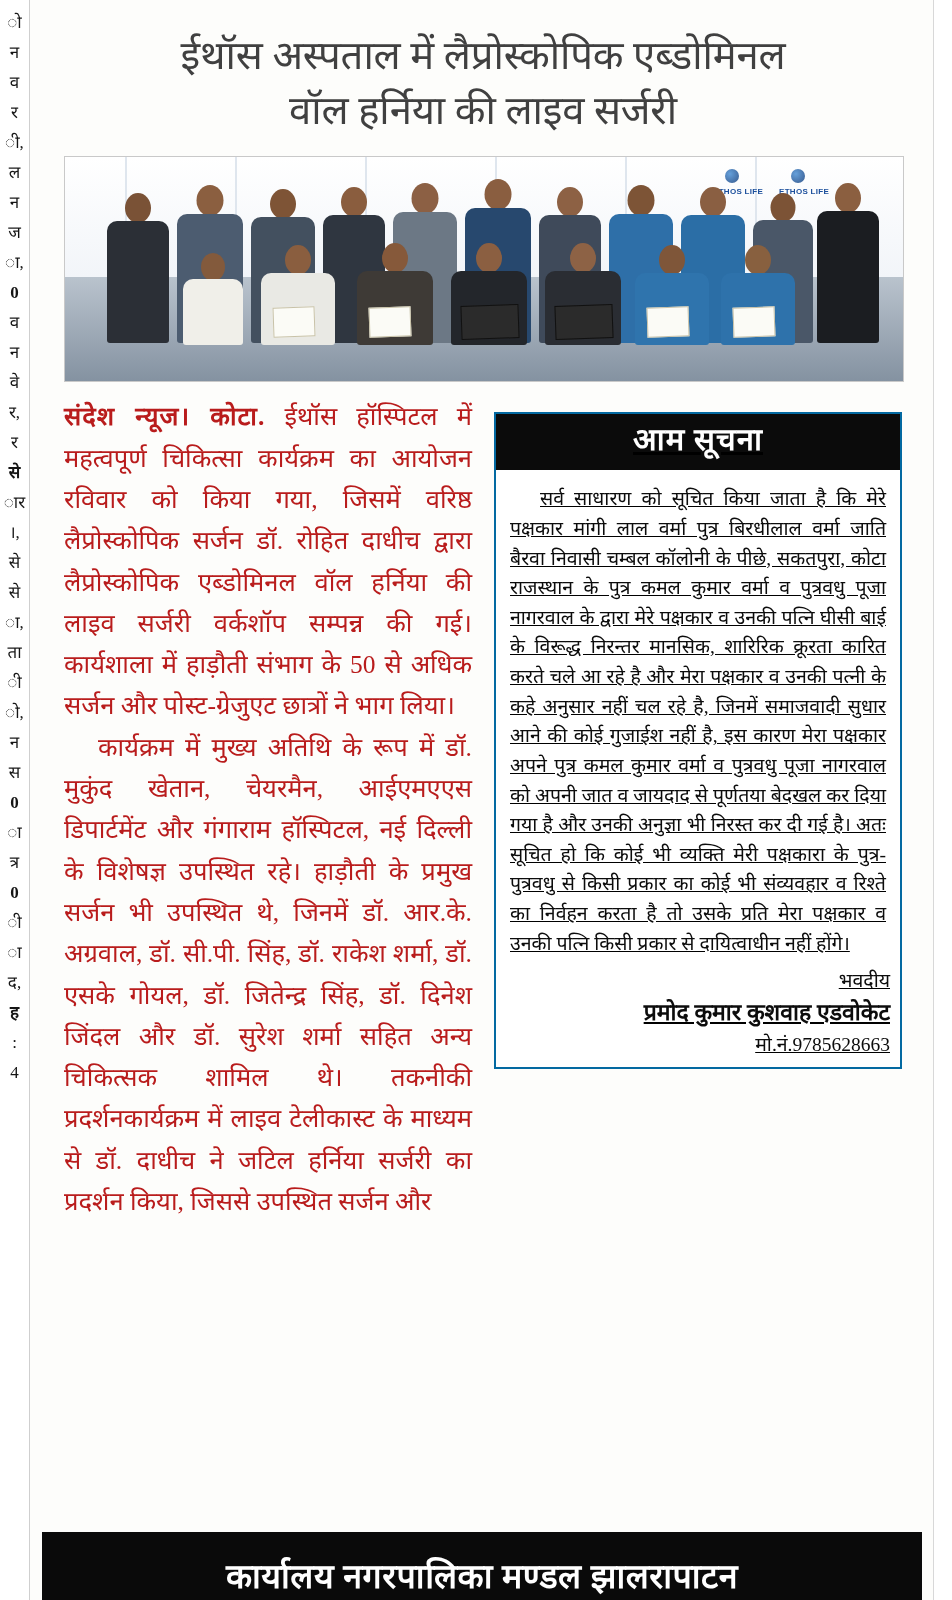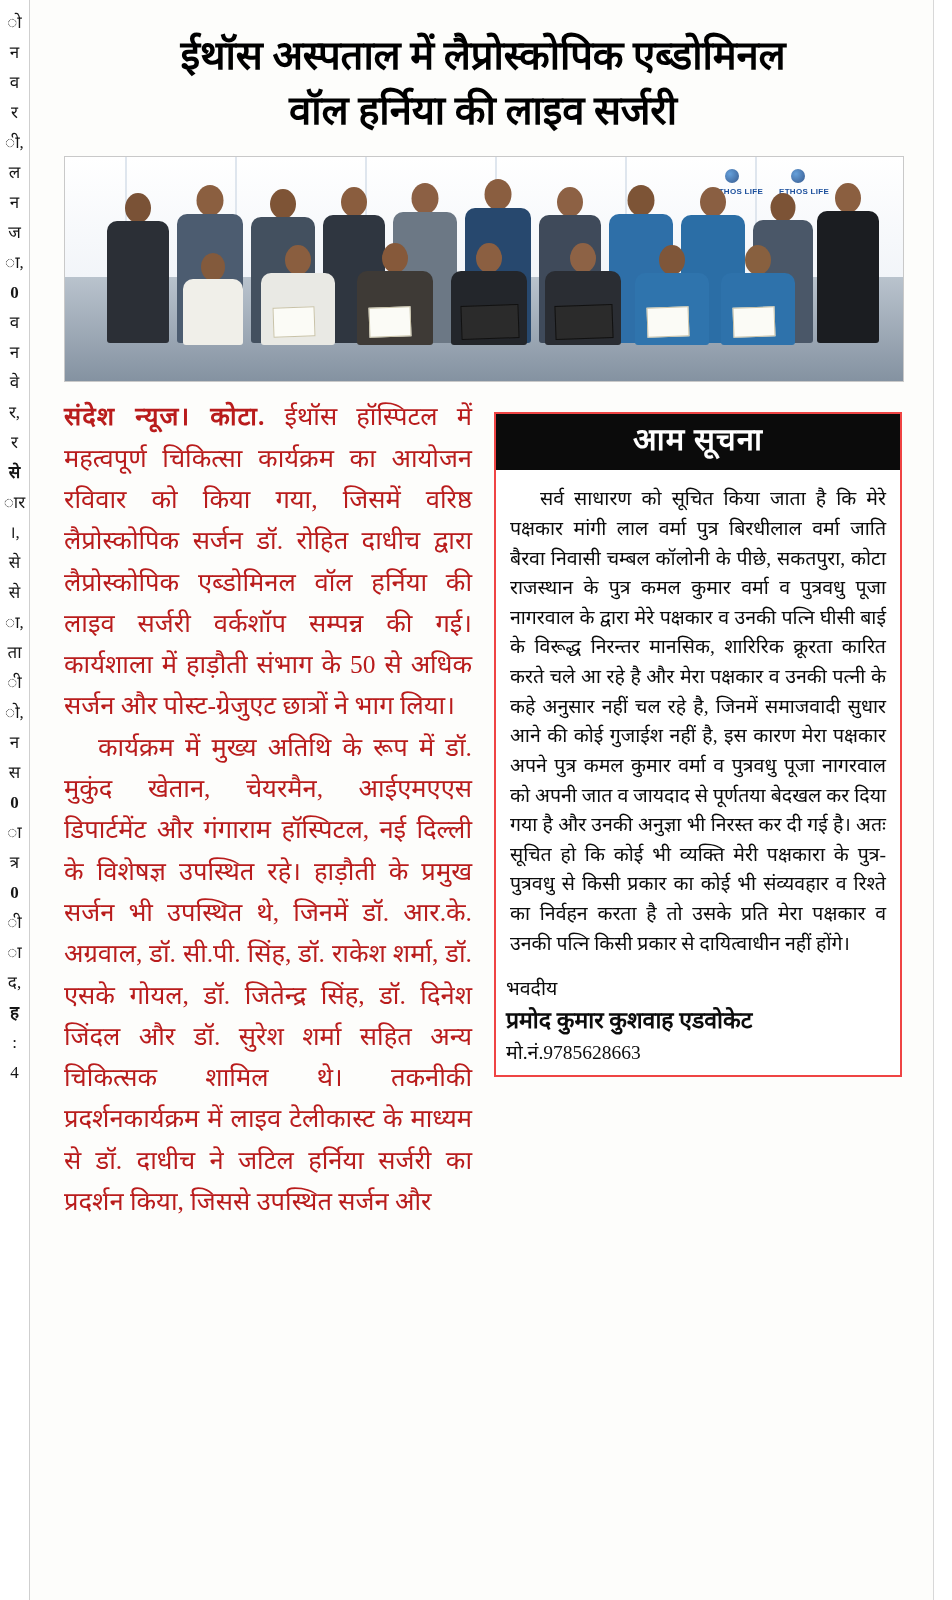--- a/index.html
+++ b/index.html
@@ -65,24 +65,24 @@
     left: 42px;
     top: 0;
     width: 880px;
     height: 1600px;
   }
 
   
   .headline {
     margin: 28px 10px 0 12px;
     font-family: "Liberation Serif", serif;
-    font-weight: 700;
+    font-weight: 400;
     font-size: 40px;
     line-height: 1.38;
-    color: #000000;
+    color: #404040;
     text-align: center;
     letter-spacing: -0.2px;
   }
   .headline .hl-line { display: block; }
 
   
   .photo-wrap {
     margin: 18px 18px 0 22px;
     height: 224px;
     position: relative;
@@ -179,22 +179,23 @@
   }
   .bodytext + .bodytext { text-indent: 34px; }
   .lede {
     font-weight: 700;
     letter-spacing: 1px;
   }
 
   
   .notice {
     margin-top: 16px;
-    border: 2px solid #ef4444;
+    border: 2px solid #0369a1;
     background: #fff;
+    text-decoration: underline;
   }
   .notice-head {
     background: #0b0b0b;
     color: #fff;
     text-align: center;
     font-family: "Liberation Serif", serif;
     font-weight: 700;
     font-size: 31px;
     line-height: 1.45;
     padding: 4px 0 7px;
@@ -204,22 +205,22 @@
     padding: 10px 10px 8px;
     font-family: "Liberation Serif", serif;
     font-size: 19.5px;
     line-height: 1.52;
     color: #0c0c0c;
     text-align: justify;
   }
   .notice-body p { margin: 4px; }
   .notice-body p.indent { text-indent: 30px; }
   .notice-sign {
-    margin-top: 16px;
-    text-align: left;
+    margin-top: 8px;
+    text-align: right;
     font-size: 19.5px;
     line-height: 1.5;
   }
   .notice-sign .nm {
     font-weight: 700;
     font-size: 23px;
   }
 
   
   .bottom-bar {
@@ -419,14 +420,17 @@
               <div class="nm">प्रमोद कुमार कुशवाह एडवोकेट</div>
               <div>मो.नं.9785628663</div>
             </div>
           </div>
         </div>
       </div>
 
     </div>
   </div>
 
+  <div class="bottom-bar">
+    <span>कार्यालय नगरपालिका मण्डल झालरापाटन</span>
+  </div>
 
 </div>
 
 </body></html>

